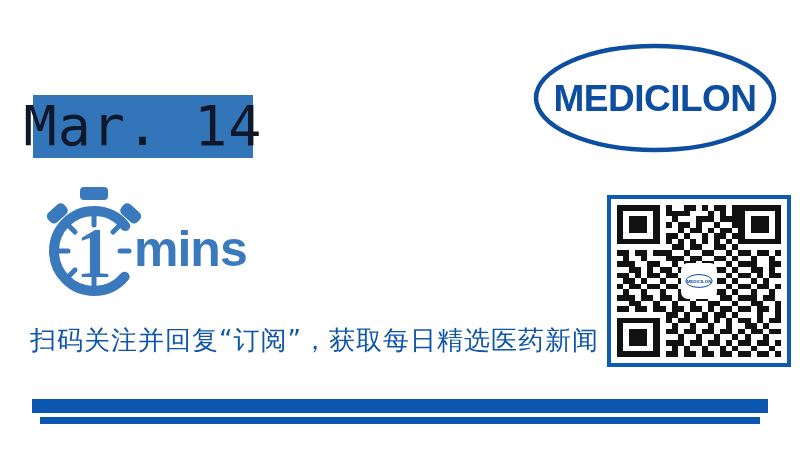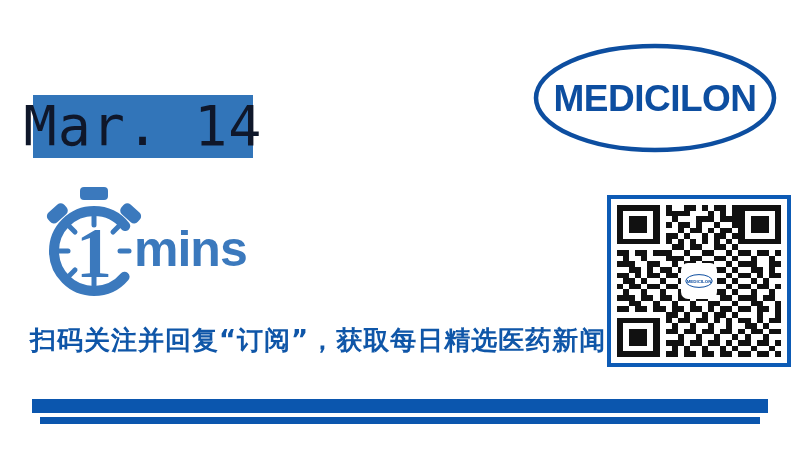--- a/index.html
+++ b/index.html
@@ -93,21 +93,21 @@
     letter-spacing: 6px;
     white-space: nowrap;
   }
 
   
   .subtitle {
     position: absolute;
     left: 30px;
     top: 325px;
     font-family: "DejaVu Sans", sans-serif;
-    font-weight: bold;
+    font-weight: normal;
     font-size: 26px;
     line-height: 30px;
     color: #0f56a8;
     letter-spacing: 1px;
     white-space: nowrap;
   }
 
   
   .qr-wrap {
     position: absolute;

